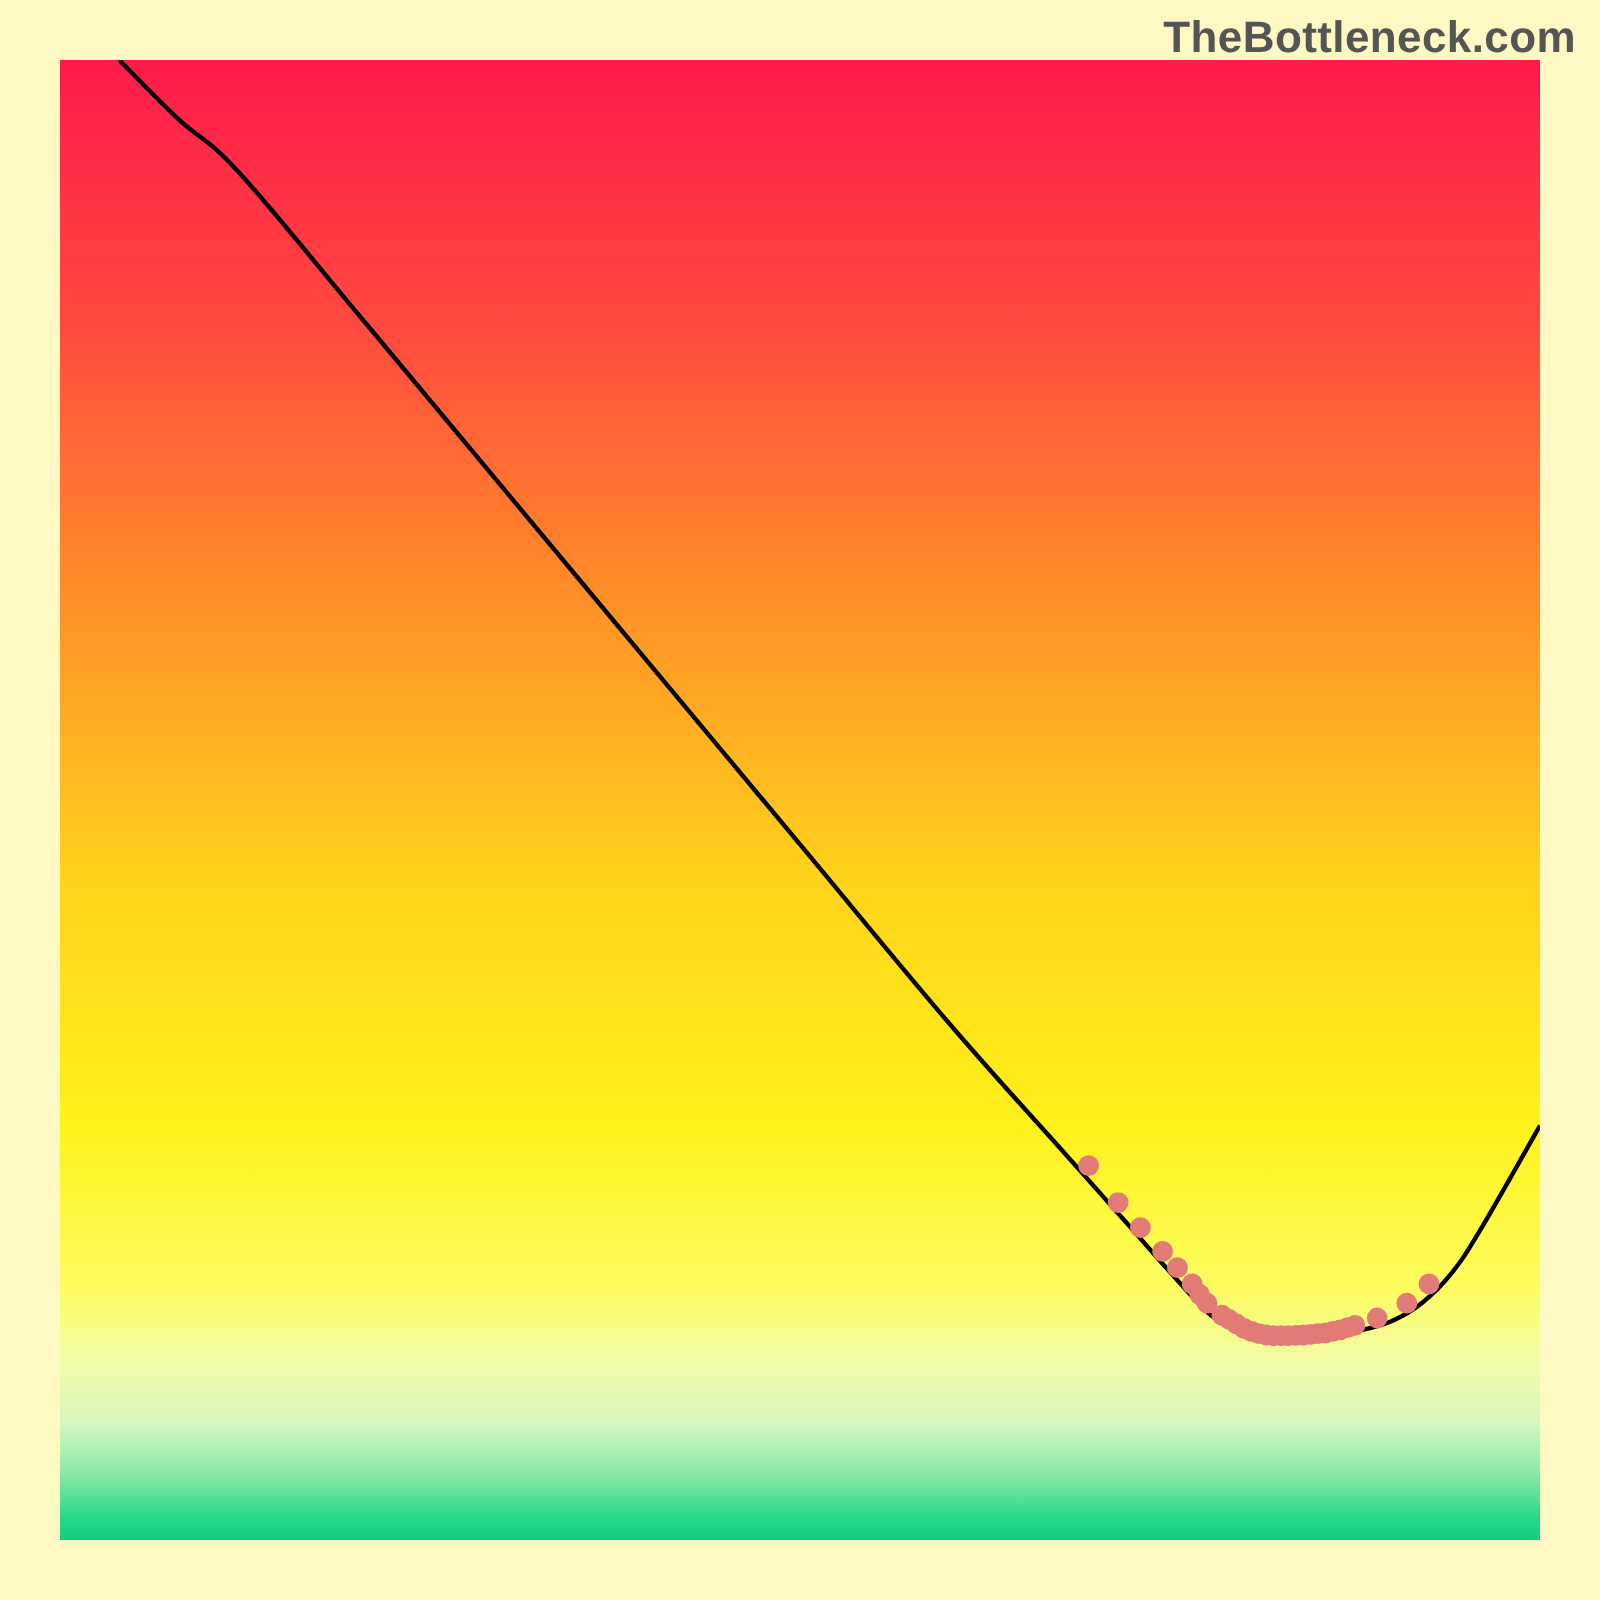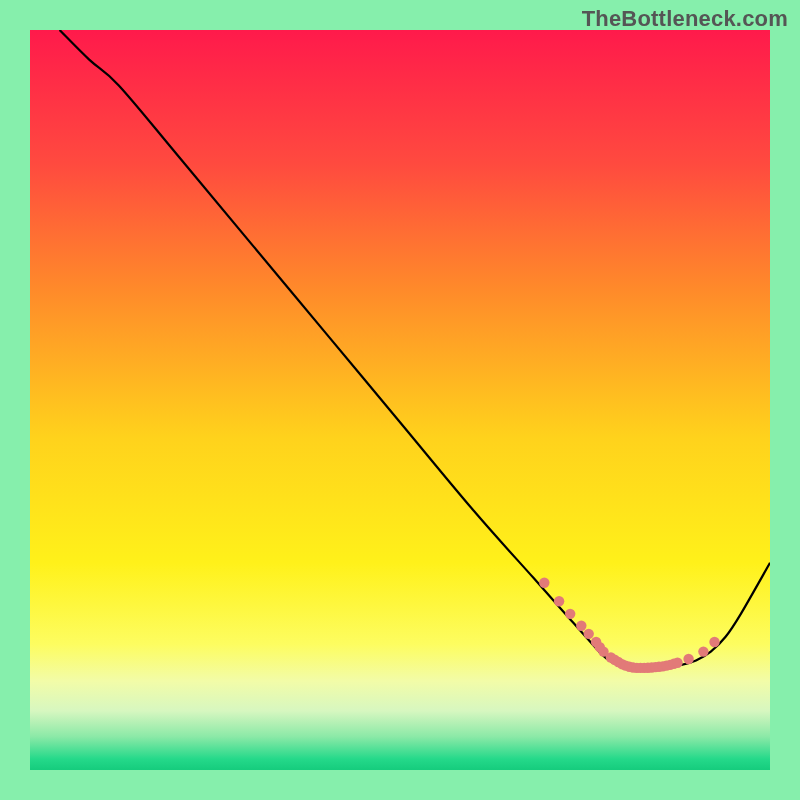--- a/index.html
+++ b/index.html
@@ -8,21 +8,21 @@
     width: 800px;
     height: 800px;
     overflow: hidden;
     background: #000;
     font-family: Arial, Helvetica, sans-serif;
   }
   .frame {
     position: relative;
     width: 800px;
     height: 800px;
-    background: #86efac;
+    background: #fef9c3;
   }
   .plot {
     position: absolute;
     left: 30px;
     top: 30px;
     width: 740px;
     height: 740px;
   }
   .watermark {
     position: absolute;

